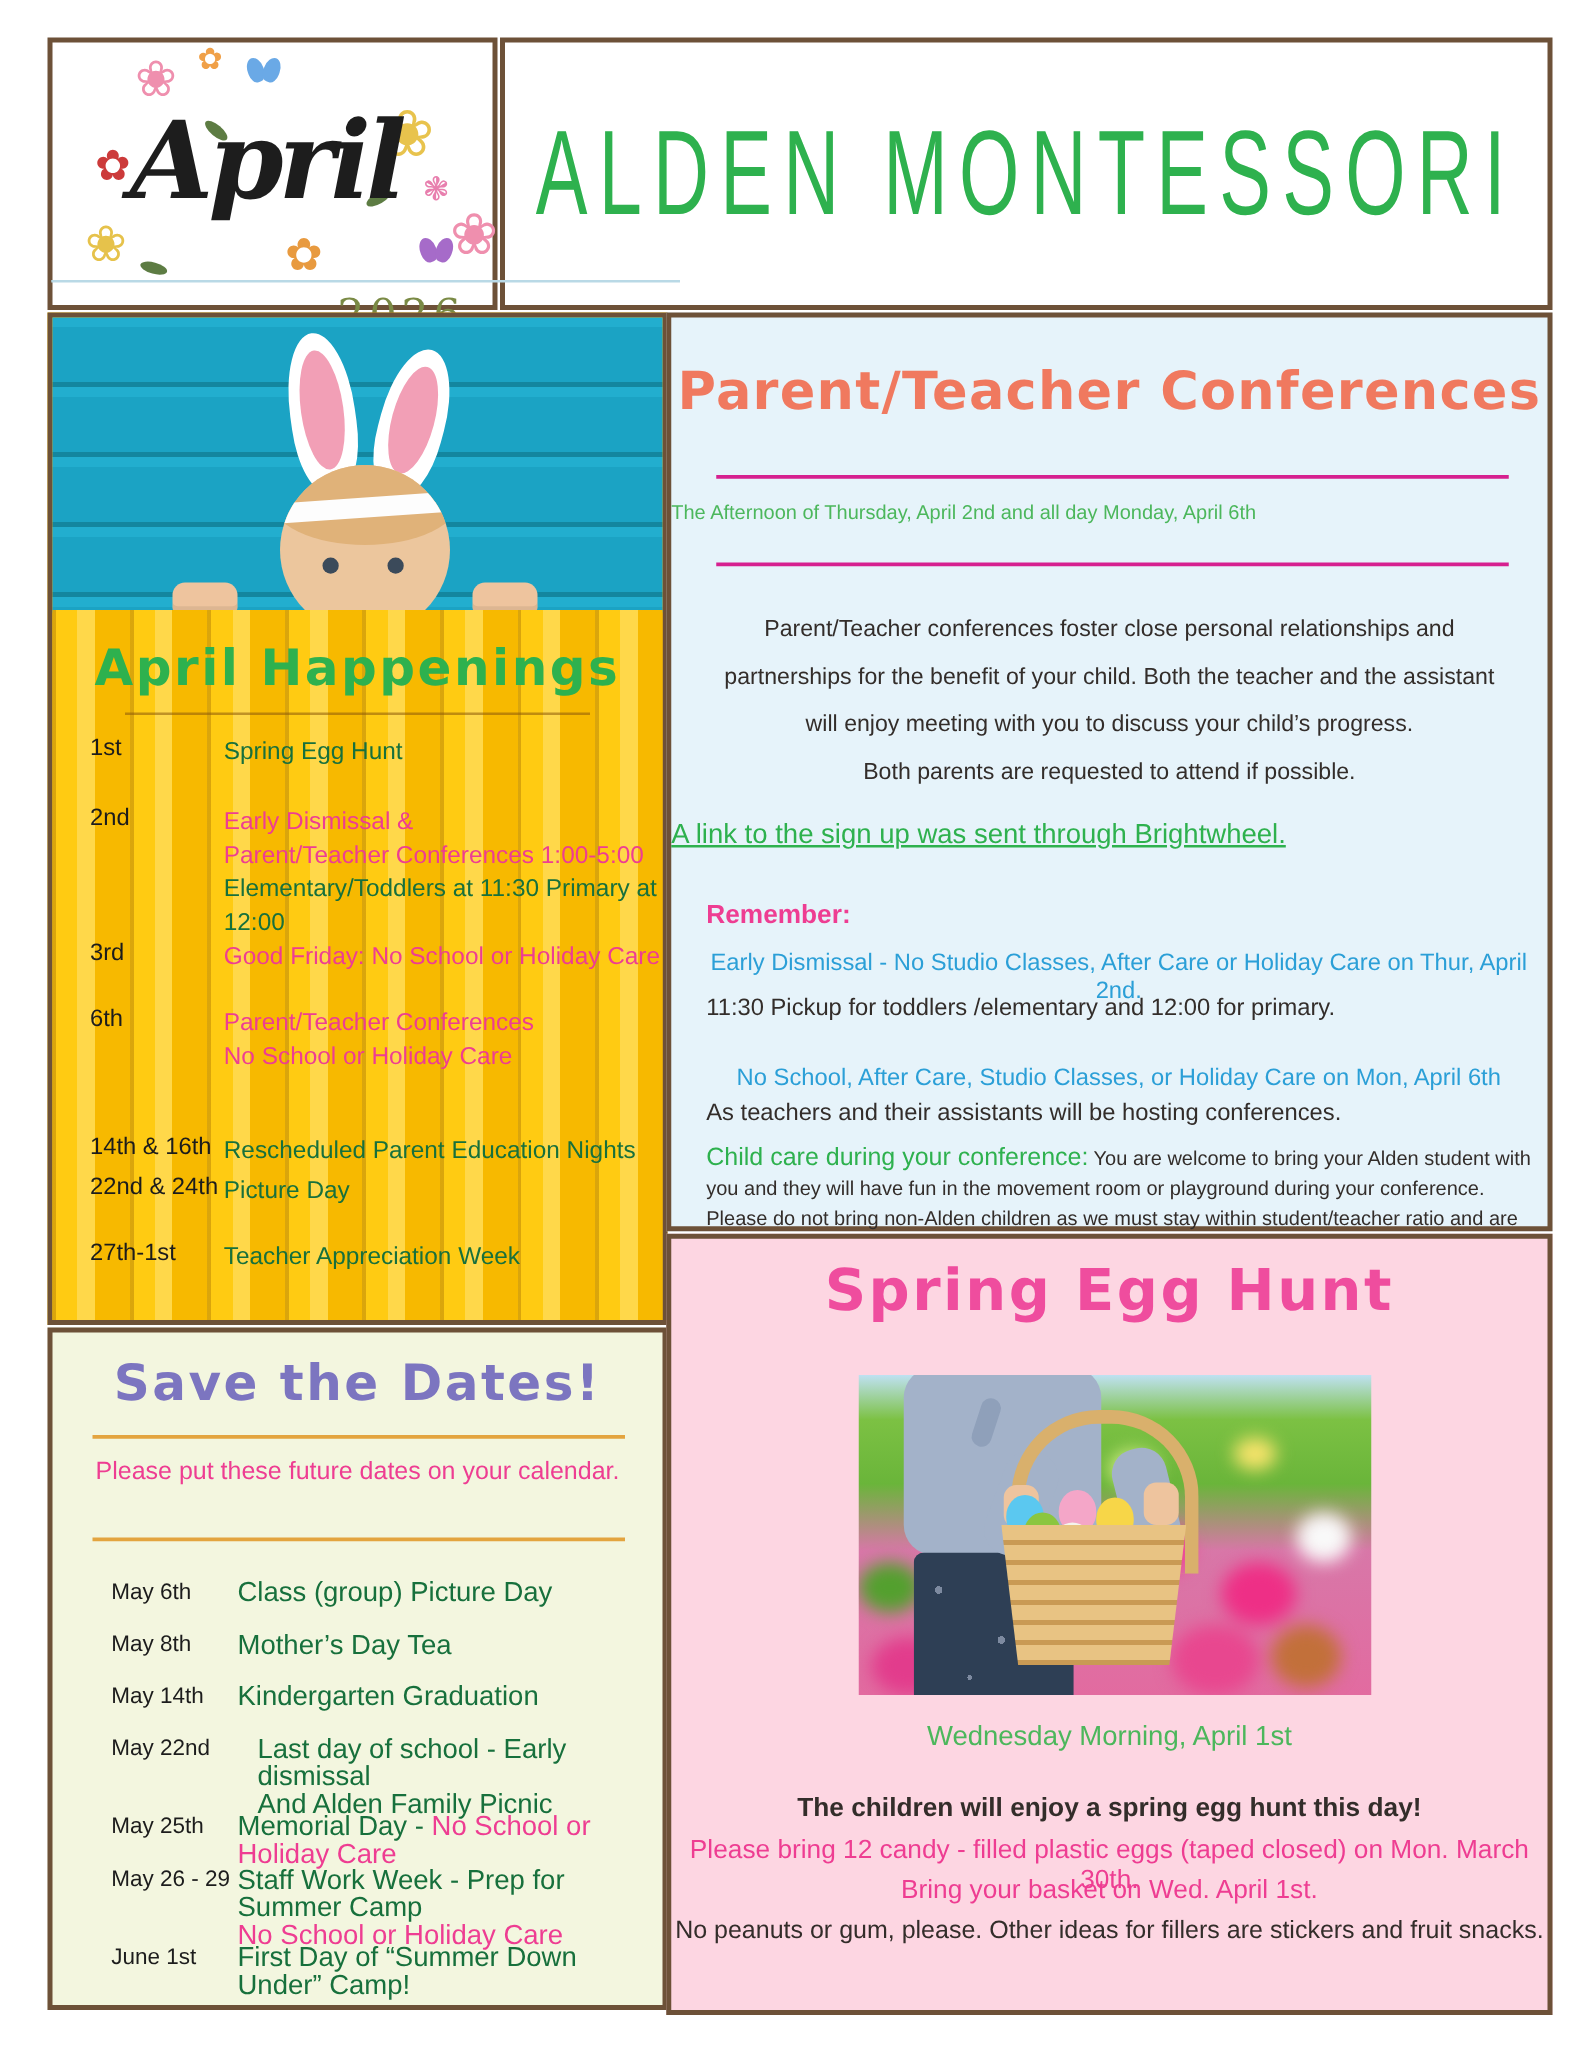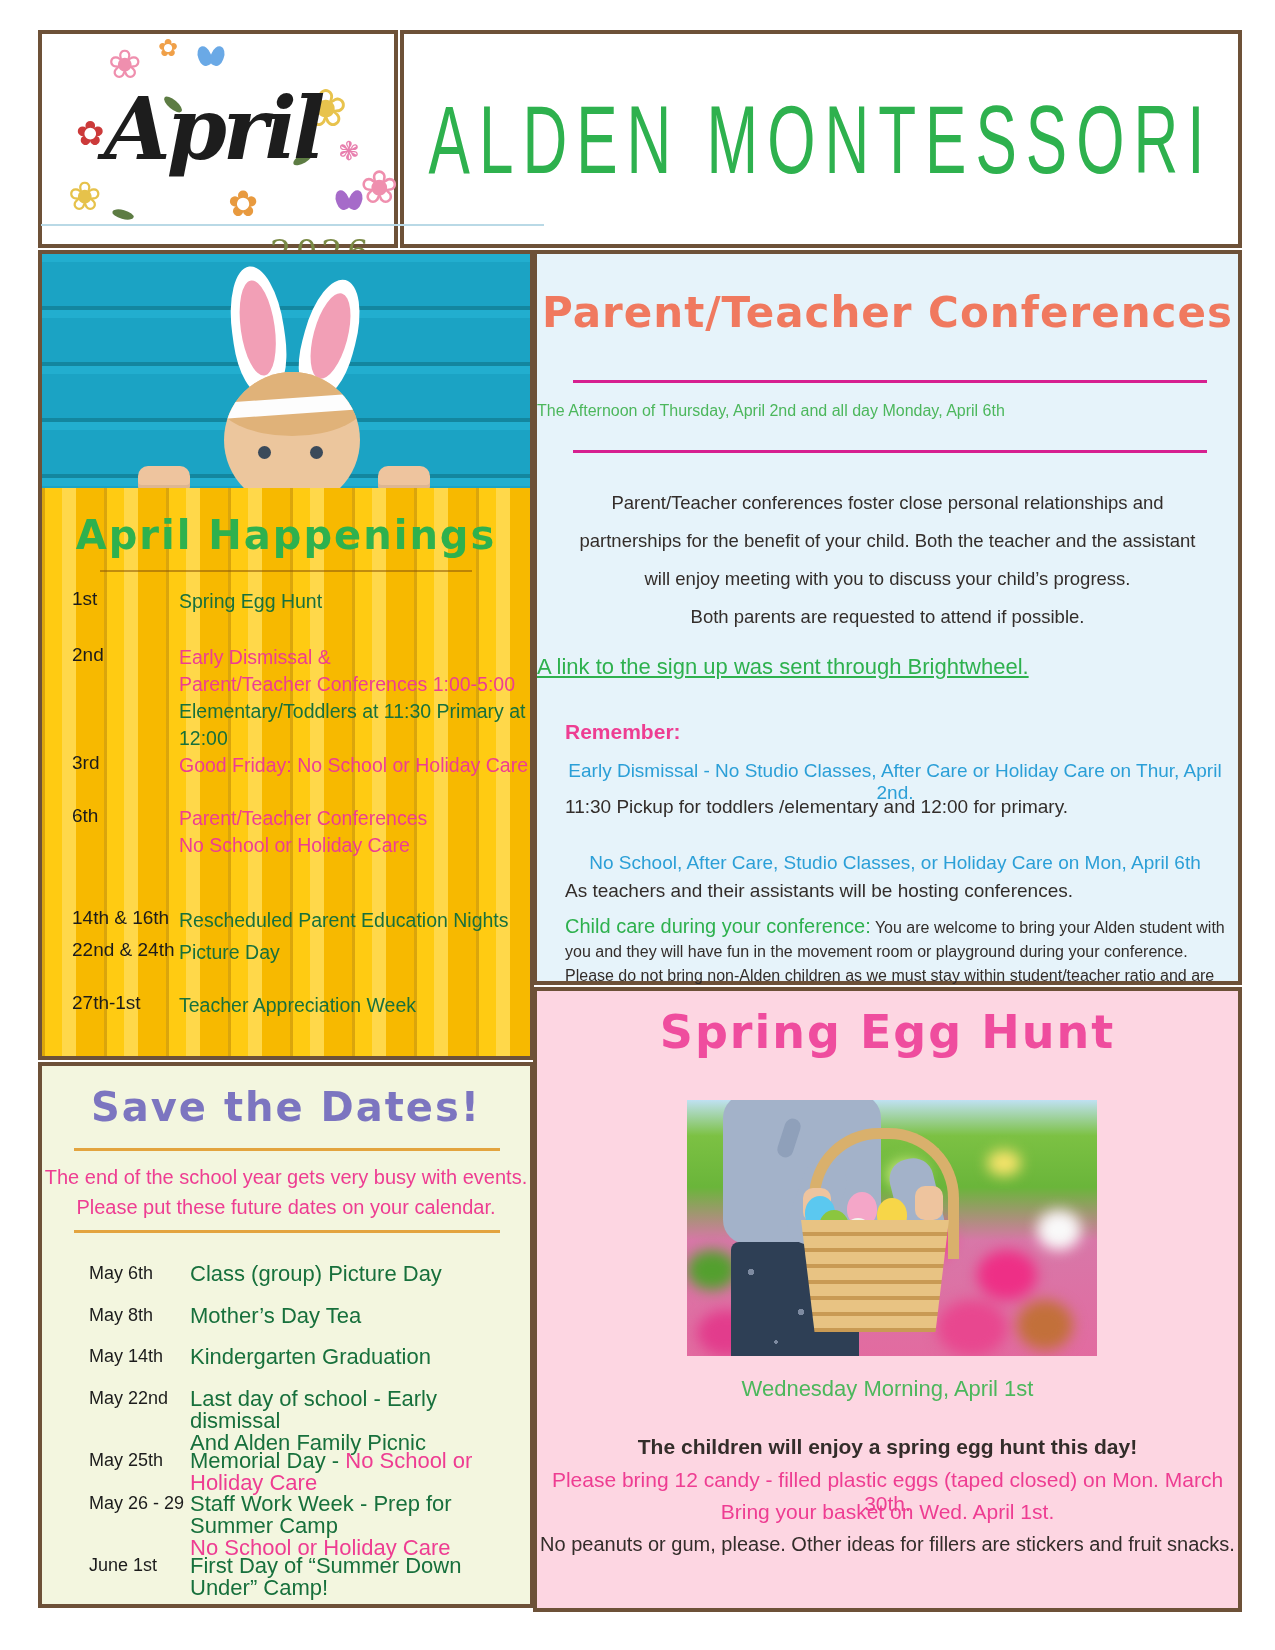--- a/index.html
+++ b/index.html
@@ -227,21 +227,20 @@
             <div class="evt-line"><span class="c-green">Teacher Appreciation Week</span></div>
           </span>
         </div>
       </div>
   </div>
 
   <div class="box save-box">
     <div class="sd-title">Save the Dates!</div>
     <div class="sd-rule" style="top:82px;"></div>
     <div class="sd-intro">
-      <div>The end of the school year gets very busy with events.</div>
       <div>Please put these future dates on your calendar.</div>
     </div>
     <div class="sd-rule" style="top:164px;"></div>
     <div class="save-list" id="save-events">
         <div class="evt" style="top: 197px;">
           <span class="evt-date">May 6th</span>
           <span class="evt-lines">
             <div class="evt-line"><span class="c-green">Class (group) Picture Day</span></div>
           </span>
         </div>
@@ -250,21 +249,21 @@
           <span class="evt-lines">
             <div class="evt-line"><span class="c-green">Mother’s Day Tea</span></div>
           </span>
         </div>
         <div class="evt" style="top: 280px;">
           <span class="evt-date">May 14th</span>
           <span class="evt-lines">
             <div class="evt-line"><span class="c-green">Kindergarten Graduation</span></div>
           </span>
         </div>
-        <div class="evt" style="top: 322px;">
+        <div class="evt" style="top: 322px; gap: 16px;">
           <span class="evt-date">May 22nd</span>
           <span class="evt-lines">
             <div class="evt-line"><span class="c-green">Last day of school - Early dismissal</span></div>
             <div class="evt-line"><span class="c-green">And Alden Family Picnic</span></div>
           </span>
         </div>
         <div class="evt" style="top: 384px;">
           <span class="evt-date">May 25th</span>
           <span class="evt-lines">
             <div class="evt-line"><span class="c-green">Memorial Day - </span><span class="c-pink">No School or Holiday Care</span></div>

